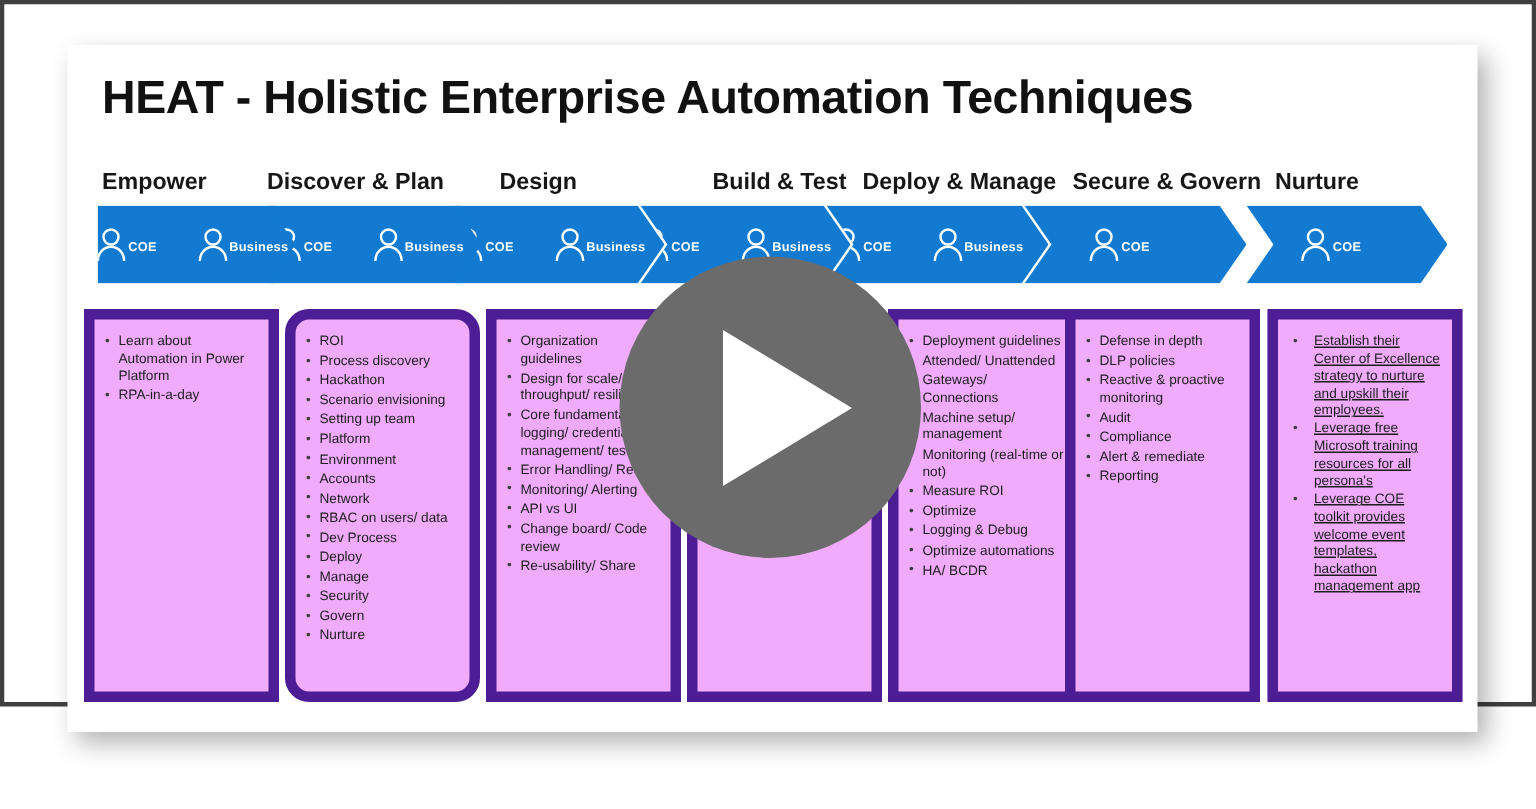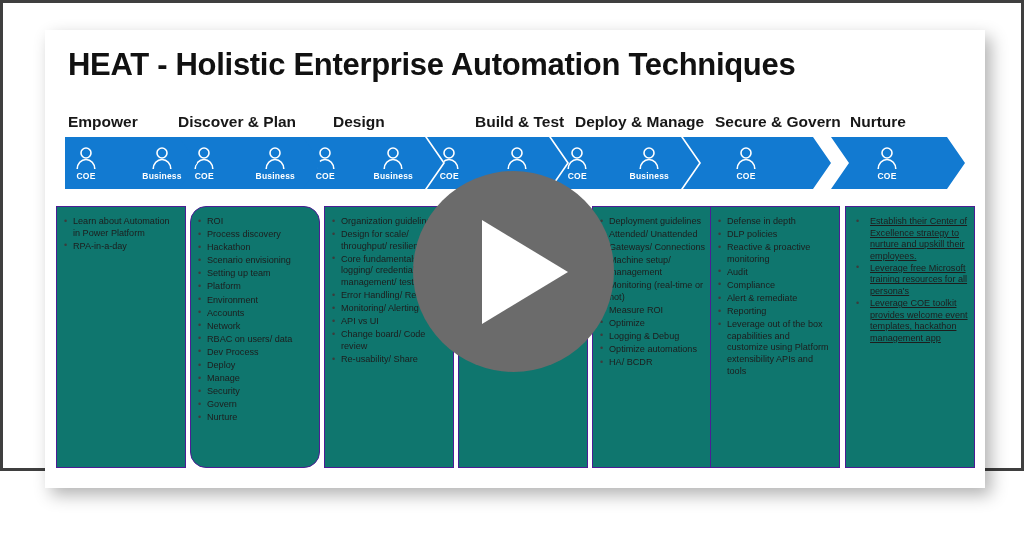--- a/index.html
+++ b/index.html
@@ -65,40 +65,40 @@
                       0 100%, 18px 50%);
   }
   .persons{
     position:absolute;left:0;top:0;right:18px;bottom:0;
     display:flex;align-items:center;justify-content:center;
     gap:34px;
     pointer-events:none;
   }
   .persons.shift{ right:30px; padding-left:8px;}
   .person{
-    display:flex;flex-direction:column;align-items:center;justify-content:center;
+    display:flex;flex-direction:row;align-items:center;justify-content:center;
     width:46px;
   }
   .person svg{display:block;}
   .person-label{
     margin-top:1px;
     font-size:8.5px;
     font-weight:bold;
     color:#ffffff;
     letter-spacing:.2px;
     white-space:nowrap;
   }
 
   
   .bullet-box{
     position:absolute;
     top:176px;
     height:262px;
-    background:#0f766e;
-    border:1px solid #4c1d95;
+    background:#f0abfc;
+    border:7px solid #4c1d95;
     box-sizing:border-box;
     overflow:hidden;
   }
   .bullet-list{
     margin:0;
     padding:9px 6px 0 16px;
     list-style:none;
   }
   .bullet-list li{
     position:relative;
@@ -333,21 +333,20 @@
           </div>
           <div class="bullet-box" style="left: 665px; width: 130px;">
             <ul class="bullet-list">
               <li>Defense in depth</li>
               <li>DLP policies</li>
               <li>Reactive &amp; proactive monitoring</li>
               <li>Audit</li>
               <li>Compliance</li>
               <li>Alert &amp; remediate</li>
               <li>Reporting</li>
-              <li>Leverage out of the box capabilities and customize using Platform extensibility APIs and tools</li>
             </ul>
           </div>
           <div class="stage-label" style="left: 805px;">Nurture</div>
           <div class="chev notched" style="left: 786px; width: 134px;">
             <div class="persons shift">
               <div class="person">
                 <span>
                   <svg width="22" height="24" viewBox="0 0 22 24">
                     <circle cx="11" cy="7" r="5" fill="none" stroke="#ffffff" stroke-width="1.6"></circle>
                     <path d="M2.2 23 a8.8 9.5 0 0 1 17.6 0" fill="none" stroke="#ffffff" stroke-width="1.6"></path>

